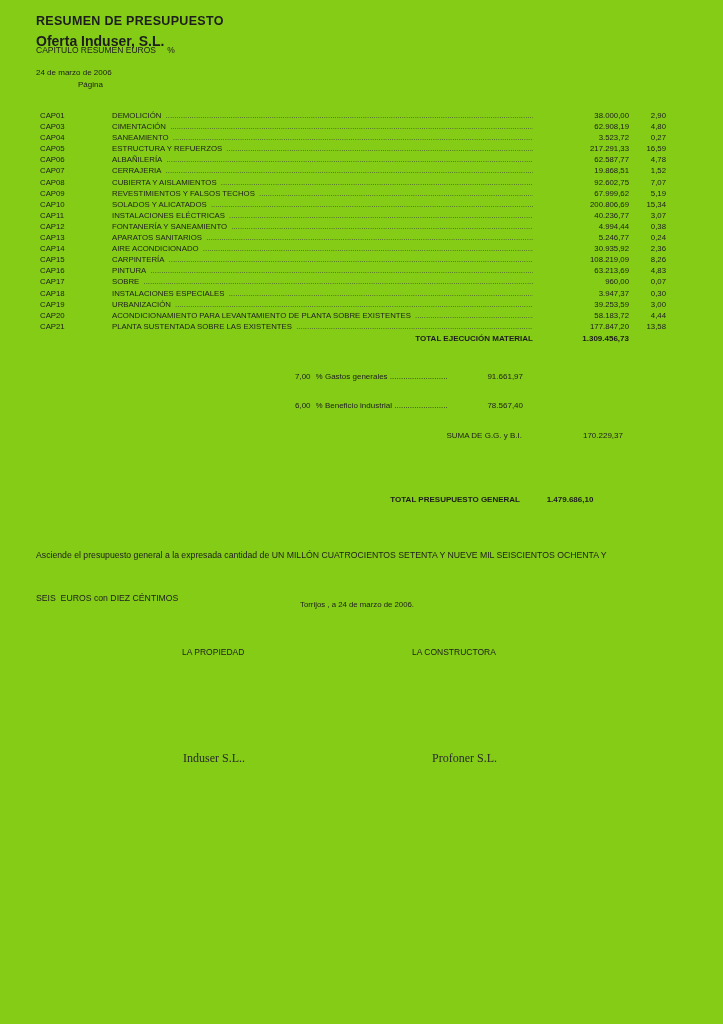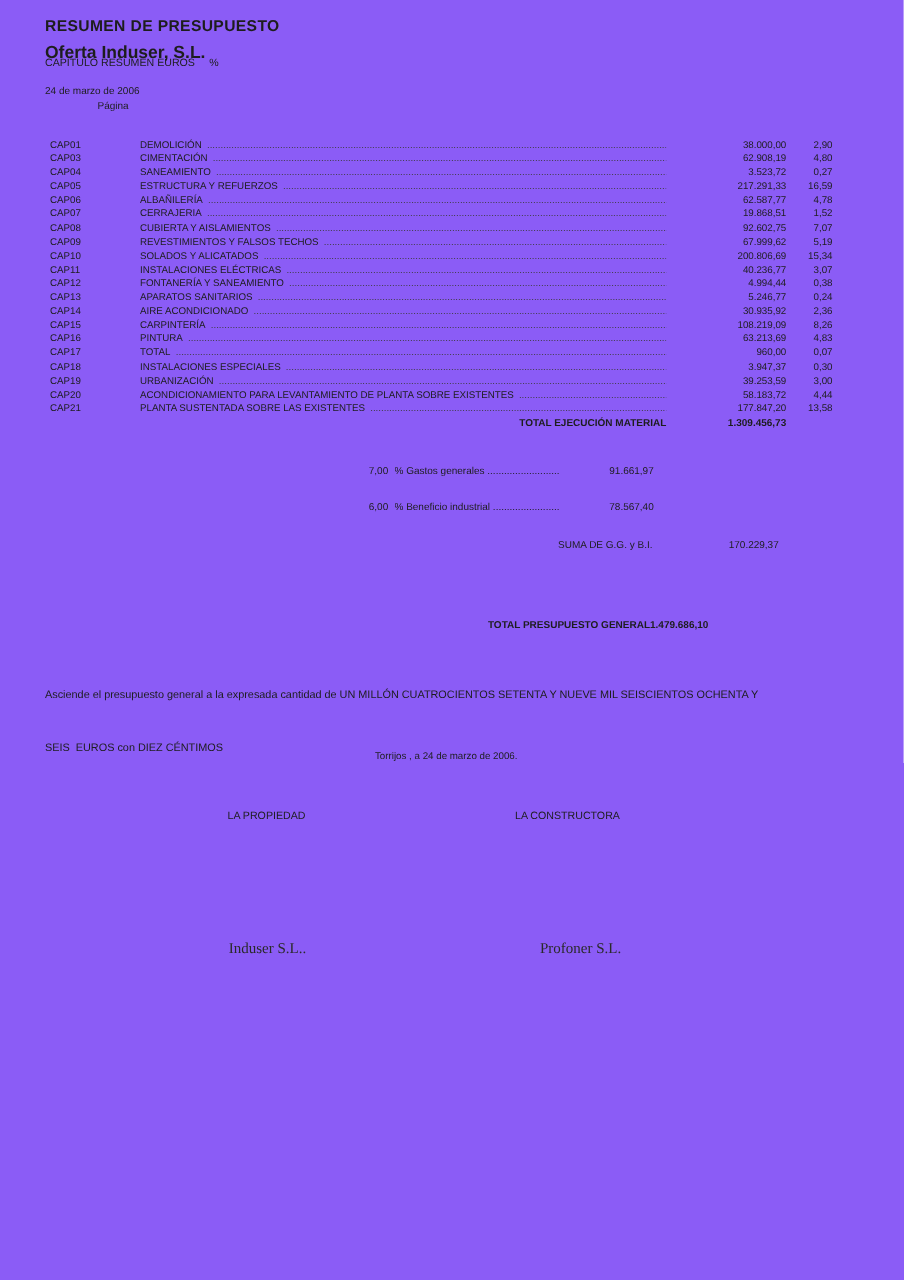--- a/index.html
+++ b/index.html
@@ -1,20 +1,20 @@
 <!DOCTYPE html>
 <html><head>
 <meta charset="utf-8">
 <style>
   html, body { margin: 0; padding: 0; background: #ffffff; }
   .page {
     position: relative;
     width: 723px;
     height: 1024px;
-    background: #8b5cf6;
+    background: #84cc16;
     font-family: "Liberation Sans", sans-serif;
     color: #1d1d1d;
     overflow: hidden;
   }
   .abs { position: absolute; }
 
   
   .title    { left: 36px; top: 14px;  font-size: 12.5px; font-weight: bold; letter-spacing: 0.3px; }
   .subtitle { left: 36px; top: 33px;  font-size: 14px;  font-weight: bold; }
   .cols     { left: 36px; top: 45px;  font-size: 8.5px;  font-weight: normal; }
@@ -56,21 +56,21 @@
   .f-val  { flex: 0 0 auto; width: 75px; text-align: right; }
 
   
   .suma { left: 38px; top: 430px; width: 585px; display: flex; font-size: 8px; line-height: 11px; }
   .suma .s-lab { width: 484px; flex: 0 0 auto; text-align: right; }
   .suma .s-val { flex: 1; text-align: right; }
 
   
   .general { left: 38px; top: 494px; width: 582px; display: flex; font-size: 8px; font-weight: bold; line-height: 11px; }
   .general .g-lab { width: 482px; flex: 0 0 auto; text-align: right; }
-  .general .g-val { flex: 1; text-align: left; }
+  .general .g-val { flex: 1; text-align: center; }
 
   
   .amount { left: 36px; top: 528px; font-size: 8.7px; line-height: 11px; white-space: pre; }
   .amount .l2 { margin-top: 10px; }
   .torrijos { left: 300px; top: 600px; font-size: 7.8px; }
   .party-l  { left: 182px; top: 647px; font-size: 8.5px; }
   .party-r  { left: 412px; top: 647px; font-size: 8.5px; }
   .sig { font-family: "Liberation Serif", serif; font-size: 12px; color: #2a2a2a; }
   .sig-l { left: 183px; top: 751px; }
   .sig-r { left: 432px; top: 751px; }
@@ -207,21 +207,21 @@
   <div class="trow">
     <span class="cap">CAP16</span>
     <span class="desc">PINTURA</span>
     <span class="dots"></span>
     <span class="eur">63.213,69</span>
     <span class="pctc">4,83</span>
   </div>
 
   <div class="trow">
     <span class="cap">CAP17</span>
-    <span class="desc">TOTAL</span>
+    <span class="desc">SOBRE</span>
     <span class="dots"></span>
     <span class="eur">960,00</span>
     <span class="pctc">0,07</span>
   </div>
 
   <div class="trow">
     <span class="cap">CAP18</span>
     <span class="desc">INSTALACIONES ESPECIALES</span>
     <span class="dots"></span>
     <span class="eur">3.947,37</span>

